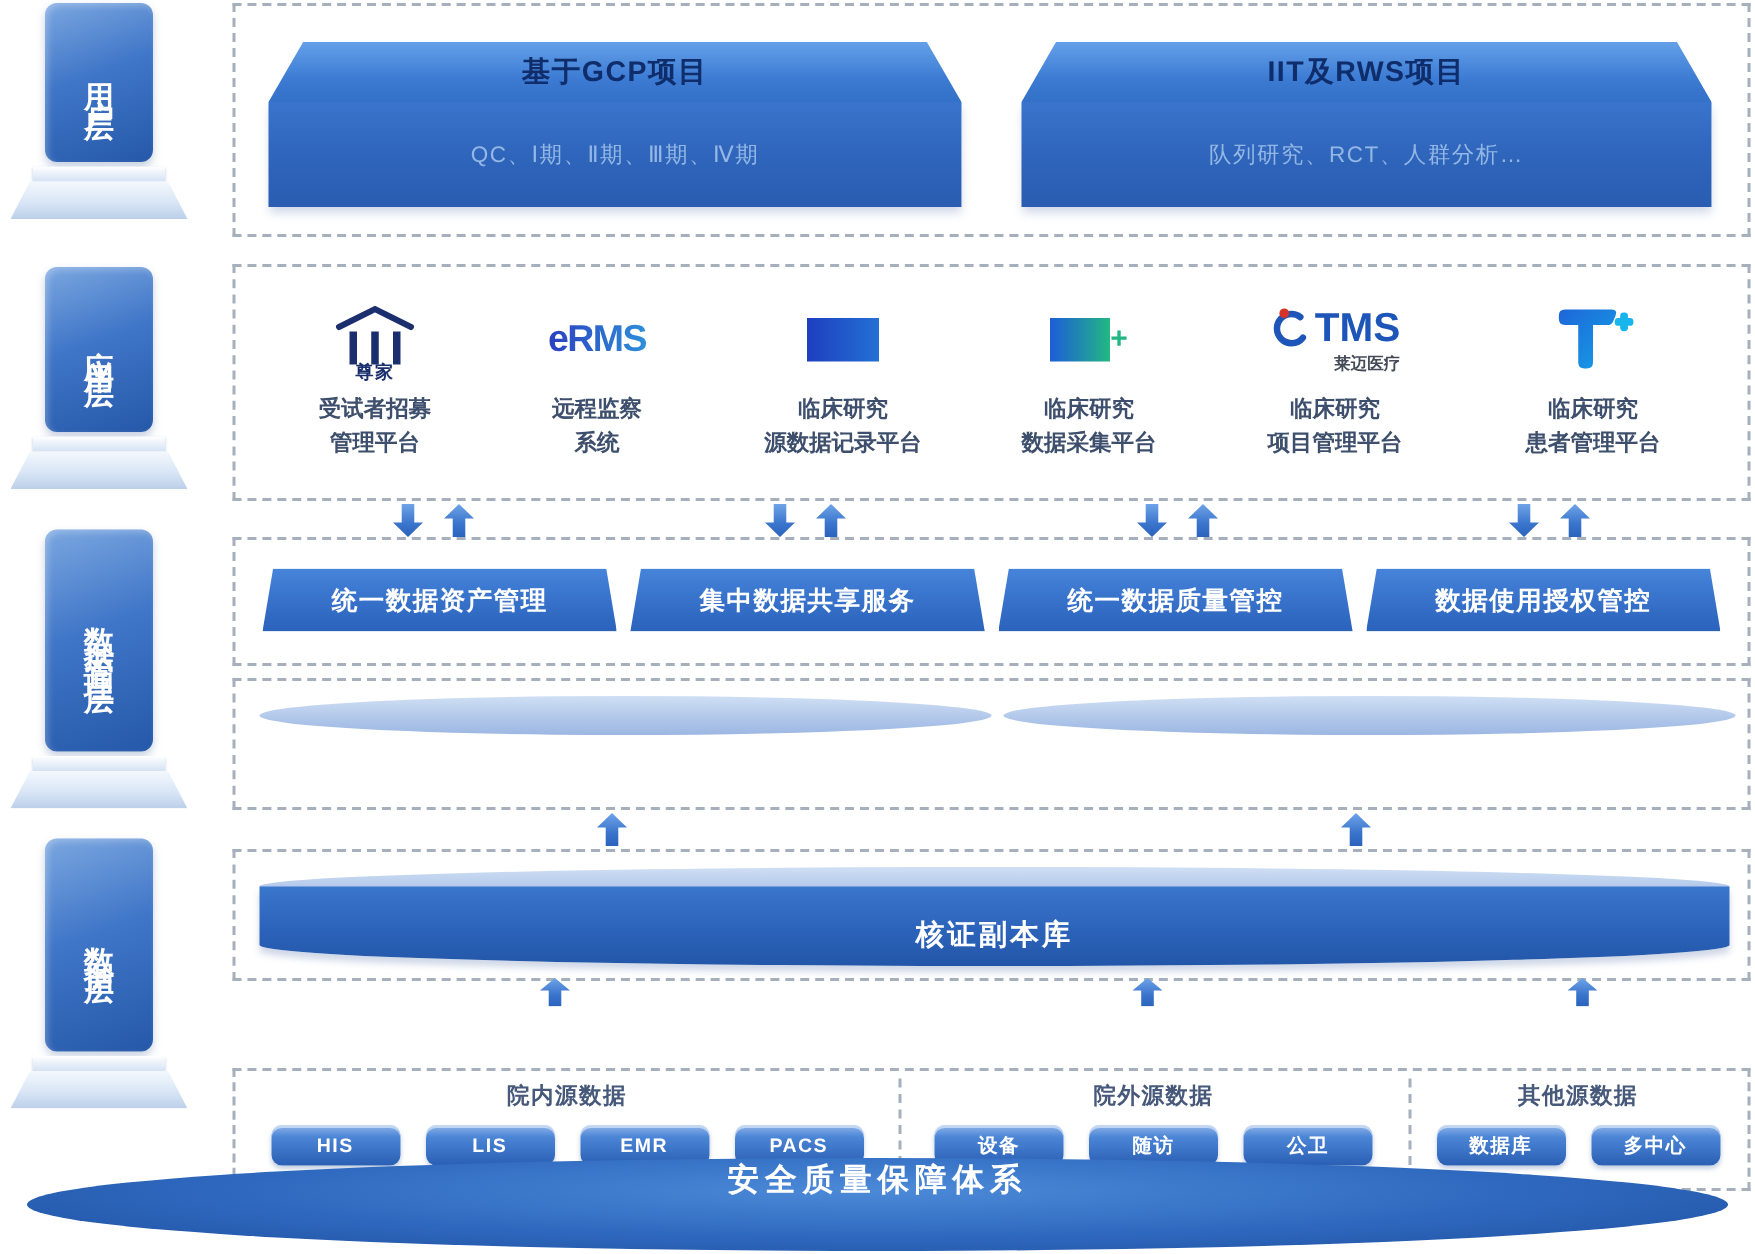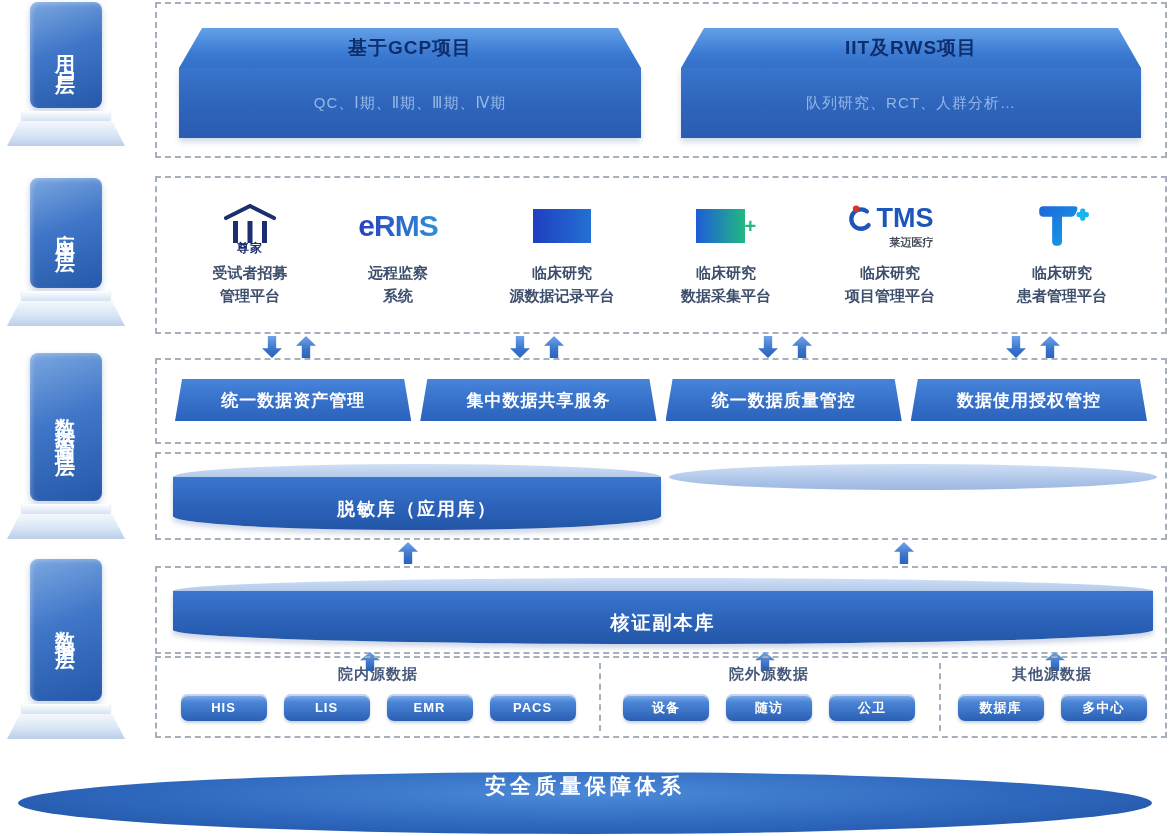--- a/index.html
+++ b/index.html
@@ -27,21 +27,21 @@
     clip-path: polygon(11% 0, 89% 0, 100% 100%, 0 100%);
     background: linear-gradient(180deg, #f4f8fd 0%, #d9e6f6 55%, #bccfe9 100%); }
 
   
   .section { position: absolute; left: 155px; width: 1012px; border: 2px dashed #a6afbc; box-sizing: border-box; }
   #sec-user   { top: 2px;   height: 156px; }
   #sec-app    { top: 176px; height: 158px; }
   #sec-banner { top: 358px; height: 86px;  }
   #sec-disks  { top: 452px; height: 88px;  }
   #sec-core   { top: 566px; height: 88px;  }
-  #sec-source { top: 656px; height: 82px;  }
+  #sec-source { top: 712px; height: 82px;  }
 
   
   .platform { position: absolute; top: 24px; }
   .plat-top {
     height: 40px; clip-path: polygon(5% 0, 95% 0, 100% 100%, 0 100%);
     background: linear-gradient(180deg, #64a0e8 0%, #3d7cd4 60%, #3370c8 100%);
     display: flex; align-items: center; justify-content: center;
   }
   .plat-title { color: #0f2d6b; font-size: 19px; font-weight: 800; letter-spacing: 1px; }
   .plat-front {
@@ -53,21 +53,21 @@
 
   
   .app-col { position: absolute; top: 16px; width: 142px; display: flex; flex-direction: column; align-items: center; }
   .logo-box { height: 64px; display: flex; align-items: center; justify-content: center; }
   .app-label { text-align: center; font-size: 15px; font-weight: 700; color: #3d4f6c; line-height: 1.5; margin-top: 4px; }
 
   .zj-wrap { position: relative; display: flex; align-items: center; justify-content: center; }
   .zj-text { position: absolute; bottom: 1px; left: 50%; transform: translateX(-50%);
     font-size: 12px; font-weight: 800; color: #1b2f6e; letter-spacing: 1px; }
 
-  .wordmark { font-size: 30px; font-weight: 800; letter-spacing: -1px;
+  .wordmark { font-size: 25px; font-weight: 800; letter-spacing: -1px;
     background: linear-gradient(90deg, #2a3fc0 0%, #2e8fd8 100%);
     -webkit-background-clip: text; background-clip: text;
     color: #2653cc; -webkit-text-fill-color: transparent; }
   .wordmark.esr { font-style: italic;
     background: linear-gradient(90deg, #1e3fc0 0%, #2470d4 100%); }
   .wordmark.edc {
     background: linear-gradient(90deg, #1e5cd8 0%, #22b883 100%); }
   .edc-plus { font-size: 20px; font-weight: 800; color: #22b883; vertical-align: 14px; -webkit-text-fill-color: #22b883; }
 
   .ctms { display: flex; flex-direction: column; align-items: center; }
@@ -286,23 +286,20 @@
         </div>
       <div class="banner">
           <span>数据使用授权管控</span>
         </div>
     </div>
   </div>
 
   <div class="section" id="sec-disks" style="position:absolute;">
     <div class="disk" style="left:16px; top:10px; width:488px;">
       <div class="disk-top"></div>
-      <div class="disk-body">
-        <span class="disk-label">脱敏库（应用库）</span>
-      </div>
     </div>
     <div class="disk" style="left:512px; top:10px; width:488px;">
       <div class="disk-top"></div>
     </div>
   </div>
 
   <div class="arrow arr-up disk" style="left:398px;"></div>
   <div class="arrow arr-up disk" style="left:894px;"></div>
 
   <div class="section" id="sec-core" style="position:absolute;">

